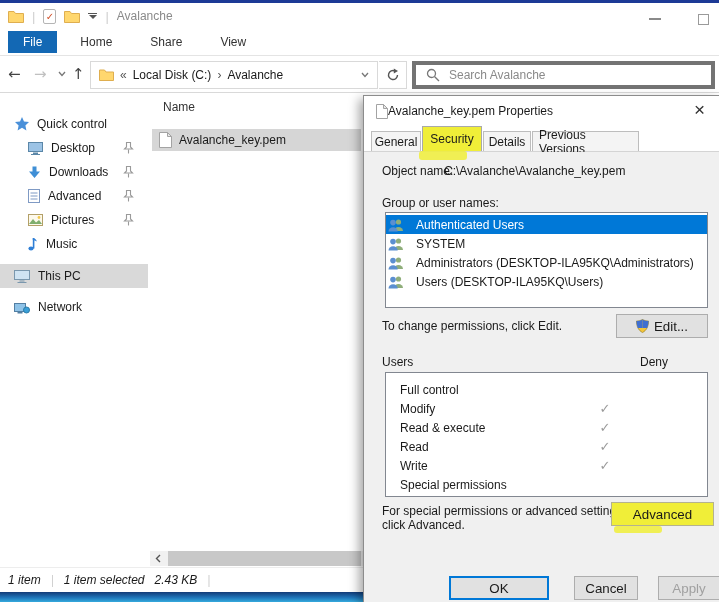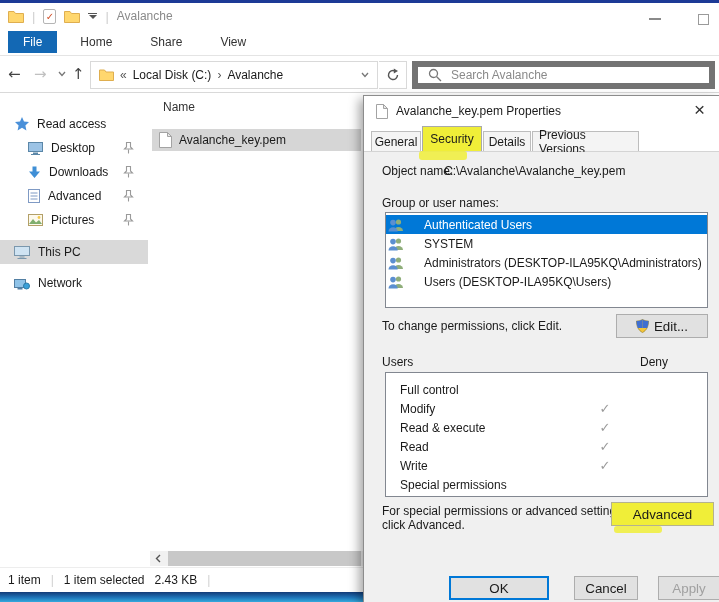--- a/index.html
+++ b/index.html
@@ -29,21 +29,21 @@
   .rtab { padding:4px 15px; margin-right:8px; color:#333; }
   .rtab.active { background:#1368b4; color:#fff; margin-left:8px; }
 
   
   .addr-row { left:0; top:57px; width:719px; height:36px; background:#fff; border-bottom:1px solid #d9d9d9; }
   .nav-ic { position:absolute; top:8px; font-family:"DejaVu Sans",sans-serif; font-size:15px; color:#444; }
   .nav-dis { color:#c0c0c0; }
   .addr-box { position:absolute; left:90px; top:4px; width:288px; height:28px; border:1px solid #d9d9d9; display:flex; align-items:center; padding:0 8px; gap:6px; }
   .crumb-sep { color:#555; }
   .refresh-box { position:absolute; left:379px; top:4px; width:28px; height:28px; border:1px solid #d9d9d9; border-left:none; display:flex; align-items:center; justify-content:center; }
-  .search-box { position:absolute; left:412px; top:4px; width:303px; height:28px; border:6px solid #737373; display:flex; align-items:center; padding:0 10px; gap:9px; }
+  .search-box { position:absolute; left:412px; top:4px; width:303px; height:28px; border:4px solid #737373; display:flex; align-items:center; padding:0 10px; gap:9px; }
   .search-ph { color:#8a8a8a; }
 
   
   .sidebar { left:0; top:93px; width:148px; height:474px; background:#fff; padding-top:19px; }
   .side-item { position:relative; height:24px; display:flex; align-items:center; gap:8px; padding-left:14px; }
   .side-item.lvl1 { padding-left:28px; }
   .side-item.sel { background:#d9d9d9; }
   .side-item .pin { position:absolute; right:14px; top:6px; }
   .group-gap { height:8px; }
 
@@ -53,41 +53,41 @@
   .sort-caret { position:absolute; left:284px; top:4px; }
   .col-line { position:absolute; left:300px; top:2px; height:24px; border-left:1px solid #f0f0f0; }
   .file-row { left:152px; top:129px; width:209px; height:22px; background:#d6d6d6; display:flex; align-items:center; gap:7px; padding-left:7px; }
 
   
   .hscroll { left:150px; top:551px; width:213px; height:15px; background:#f1f1f1; display:flex; }
   .hs-btn { width:16px; height:15px; display:flex; align-items:center; justify-content:center; }
   .hs-thumb { margin-left:2px; width:193px; height:15px; background:#c8c8c8; }
 
   
-  .statusbar { left:0; top:567px; width:719px; height:25px; background:#fff; border-top:1px solid #ededed; display:flex; align-items:center; padding-left:8px; gap:10px; color:#1a1a1a; }
+  .statusbar { left:0; top:567px; width:719px; height:25px; background:#fff; border-top:1px solid #ededed; display:flex; align-items:center; padding-left:8px; gap:10px; color:#1a1a1a;font-style:italic; }
   .statusbar .sdiv { color:#d0d0d0; }
 
   
   .bottom-strip { left:0; top:592px; width:719px; height:10px; background:linear-gradient(180deg,#123a77 0%,#1f74b8 55%,#35aadd 100%); }
 
   
   .dialog { left:363px; top:95px; width:356px; height:507px; background:#f0f0f0; border-left:1px solid #8c8c8c; border-top:1px solid #8c8c8c; box-shadow:-4px 4px 10px rgba(0,0,0,.35); z-index:10; }
-  .dlg-title { position:absolute; left:0; top:0; width:100%; height:30px; background:#fff; display:flex; align-items:center; padding-left:12px; gap:8px; }
+  .dlg-title { position:absolute; left:0; top:0; width:100%; height:30px; background:#fff; display:flex; align-items:center; padding-left:12px; }
   .dlg-close { position:absolute; right:14px; top:3px; font-size:19px; color:#333; line-height:22px; }
   .dlg-tabstrip { position:absolute; left:0; top:30px; width:100%; height:26px; background:#fff; border-bottom:1px solid #d4d4d4; }
   .dtab { position:absolute; bottom:0; height:20px; background:#f4f4f4; border:1px solid #bdbdbd; border-bottom:none; display:flex; align-items:center; justify-content:center; color:#1a1a1a; padding:0 6px; }
   .dtab.active { height:25px; background:#f0ee38; border-color:#a9a9a9; z-index:2; }
   .hl-smudge { position:absolute; background:#f0ee38; opacity:.85; border-radius:3px; z-index:1; }
   .dlg-body { position:absolute; left:0; top:56px; width:100%; height:451px; background:#f0f0f0; }
 
   .obj-row { position:absolute; left:18px; top:12px; }
   .obj-val { position:absolute; left:80px; top:12px; }
   .grp-label { position:absolute; left:18px; top:44px; }
   .grp-box { position:absolute; left:21px; top:60px; width:323px; height:96px; background:#fff; border:1px solid #828790; padding-top:2px; }
-  .grp-row { height:19px; display:flex; align-items:center; gap:20px; padding-left:2px; }
+  .grp-row { height:19px; display:flex; align-items:center; gap:12px; padding-left:2px; }
   .grp-row.sel { background:#0078d7; color:#fff; }
 
   .edit-hint { position:absolute; left:18px; top:167px; }
   .btn { background:#e1e1e1; border:1px solid #adadad; display:flex; align-items:center; justify-content:center; gap:5px; color:#1a1a1a; }
   .edit-btn { position:absolute; left:252px; top:162px; width:92px; height:24px;text-align:right; }
 
   .perm-hd1 { position:absolute; left:18px; top:190px; }
   .perm-hd2 { position:absolute; left:18px; top:203px; }
   .allow-hd { position:absolute; left:227px; top:218px;margin-top:48px; }
   .deny-hd { position:absolute; left:276px; top:203px; }
@@ -195,21 +195,21 @@
     </div>
   </div>
 
   <div class="abs sidebar">
     <div class="side-item">
       <span>
           <svg width="15" height="14" viewBox="0 0 15 14">
             <polygon points="8,0 10,4.6 15,5.1 11.4,8.4 12.4,13.4 8,10.8 3.6,13.4 4.6,8.4 1,5.1 6,4.6" fill="#4a90d9"></polygon>
           </svg>
         </span>
-      <span>Read access</span>
+      <span>Quick control</span>
     </div>
     <div class="side-item lvl1">
       <span>
           <svg width="15" height="13" viewBox="0 0 15 13">
             <rect x="0.5" y="0.5" width="14" height="9" fill="#9cc3e5" stroke="#5b87a8"></rect>
             <rect x="5" y="10.5" width="5" height="1.5" fill="#5b87a8"></rect>
             <rect x="3" y="12" width="9" height="1" fill="#5b87a8"></rect>
           </svg>
         </span>
       <span>Desktop</span>
@@ -259,20 +259,30 @@
             <circle cx="11" cy="3.5" r="1.4" fill="#f2c94c"></circle>
           </svg>
         </span>
       <span>Pictures</span>
       <span class="pin">
           <svg width="11" height="12" viewBox="0 0 11 12">
             <path d="M3.5 0.5 h4 v4.5 l2 2 h-8 l2 -2 z" fill="none" stroke="#9a9a9a" stroke-width="1.1"></path>
             <line x1="5.5" y1="7.5" x2="5.5" y2="11.5" stroke="#9a9a9a" stroke-width="1.1"></line>
           </svg>
         </span>
+    </div>
+    <div class="side-item lvl1">
+      <span>
+          <svg width="10" height="14" viewBox="0 0 10 14">
+            <ellipse cx="3" cy="11.5" rx="2.6" ry="2" fill="#2f7fd6"></ellipse>
+            <rect x="4.8" y="1" width="1.6" height="10.5" fill="#2f7fd6"></rect>
+            <path d="M4.8 1 q3.5 0.5 4 3.5 q-2 -1.5 -4 -1.5 z" fill="#2f7fd6"></path>
+          </svg>
+        </span>
+      <span>Music</span>
     </div>
     <div class="group-gap"></div>
     <div class="side-item sel">
       <span>
           <svg width="16" height="13" viewBox="0 0 16 13">
             <rect x="0.5" y="0.5" width="15" height="9" fill="#cfe3f2" stroke="#7a97ad"></rect>
             <rect x="5.5" y="10.5" width="5" height="1" fill="#7a97ad"></rect>
             <rect x="3.5" y="12" width="9" height="1" fill="#7a97ad"></rect>
           </svg>
         </span>

